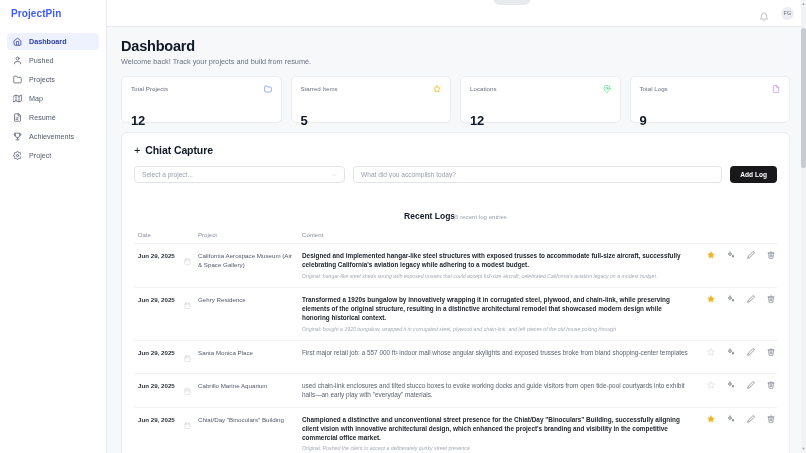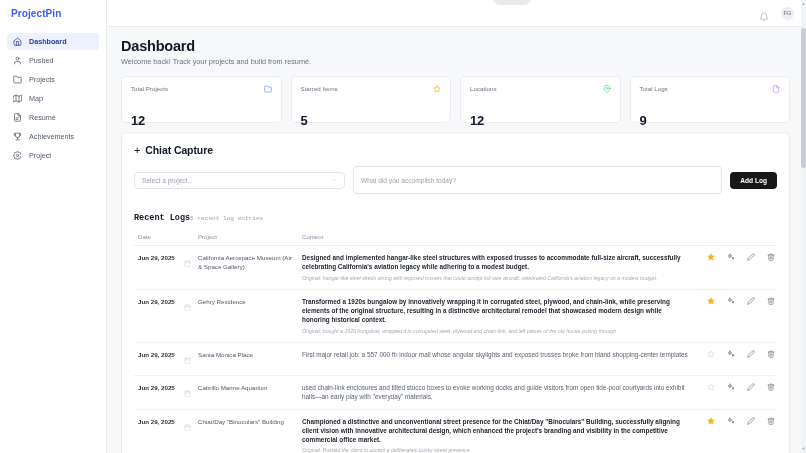--- a/index.html
+++ b/index.html
@@ -75,33 +75,33 @@
   }
   .plus { font-weight: normal; font-size: 11px; }
   .capture-row { display: flex; gap: 8px; margin-top: 10px; align-items: center; }
   .select {
     flex: 0 0 211px; height: 17px; border: 1px solid #e3e4e9; border-radius: 4px;
     display: flex; align-items: center; justify-content: space-between;
     padding: 0 7px; font-size: 6.6px; color: #9aa1ad; background: #fff; cursor: pointer;
   }
   .chev { width: 6px; height: 6px; opacity: .45; }
   .text-input {
-    flex: 1 1 auto; height: 28px; border: 1px solid #e3e4e9; border-radius: 4px;
+    flex: 1 1 auto; height: 17px; border: 1px solid #e3e4e9; border-radius: 4px;
     padding: 0 7px; font-size: 6.6px; color: #9aa1ad; background: #fff;
     font-family: "Liberation Sans", sans-serif;
   }
   .text-input::placeholder { color: #9aa1ad; }
   .btn-dark {
     flex: 0 0 auto; height: 17px; background: #18181b; color: #fff;
     border: none; border-radius: 4px; padding: 0 10px;
     font-size: 6.6px; font-weight: bold; cursor: pointer;
     font-family: "Liberation Sans", sans-serif;
   }
 
-  .logs-head { display: flex; align-items: baseline; justify-content: flex-start; margin-top: 19px; font-family: Liberation Mono, monospace; }
+  .logs-head { display: flex; align-items: baseline; justify-content: center; margin-top: 28px; }
   .logs-title { font-size: 8.5px; font-weight: bold; }
   .logs-count { font-size: 6.1px; color: #9aa1ad; }
 
   
   table.logs { width: 100%; border-collapse: collapse; margin-top: 6px; table-layout: fixed; }
   table.logs th {
     text-align: left; font-size: 6.1px; font-weight: normal; color: #8b919d;
     padding: 4px 4px 5px 4px; border-bottom: 1px solid #eeeff2;
   }
   table.logs td {

